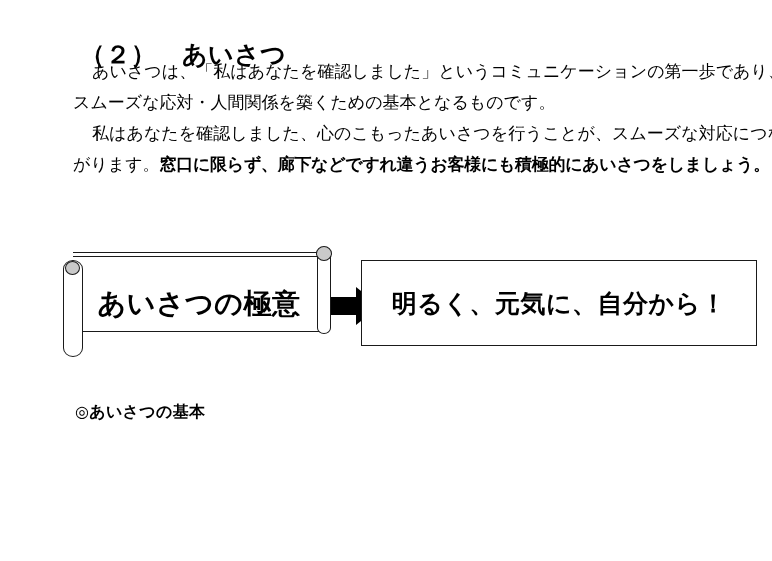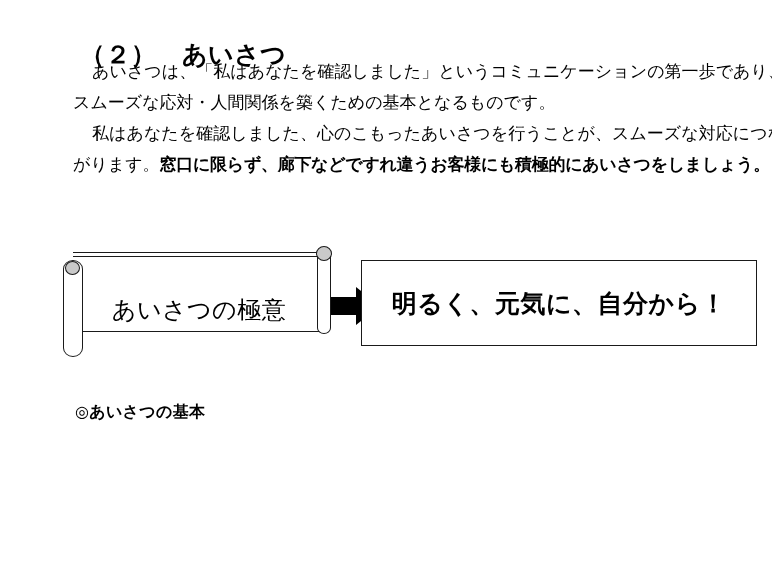--- a/index.html
+++ b/index.html
@@ -148,28 +148,28 @@
     top: 9px;
     width: 248px;
     height: 6px;
     border-top: 1.6px solid #1a1a1a;
     box-sizing: border-box;
     z-index: 2;
   }
   .scroll-label {
     position: absolute;
     left: 19px;
-    top: 29px;
+    top: 23px;
     width: 252px;
     height: 76px;
     display: flex;
     align-items: center;
     justify-content: center;
-    font-size: 24px;
-    font-weight: 400;
+    font-size: 28px;
+    font-weight: 700;
     letter-spacing: 0.5px;
     white-space: nowrap;
     z-index: 5;
   }
 
   
   .arrow {
     position: absolute;
     left: 284px;
     top: 44px;

